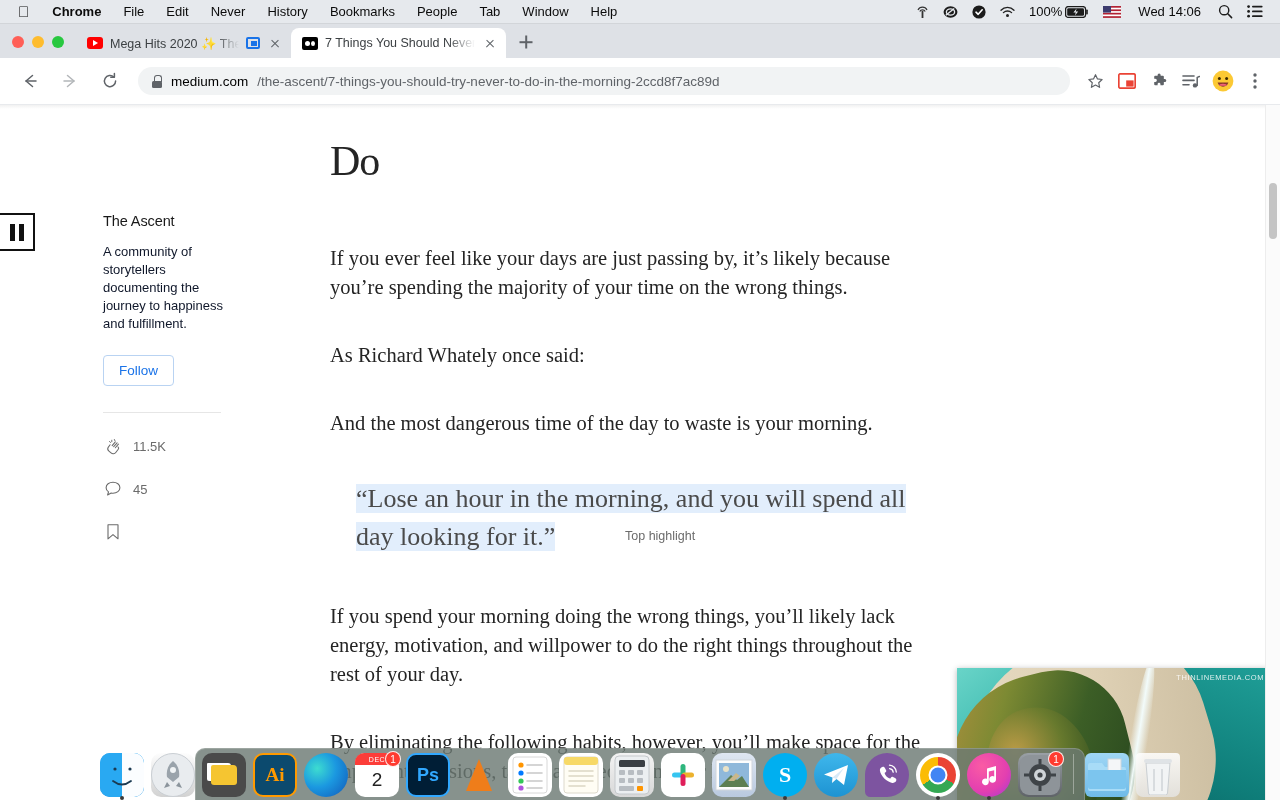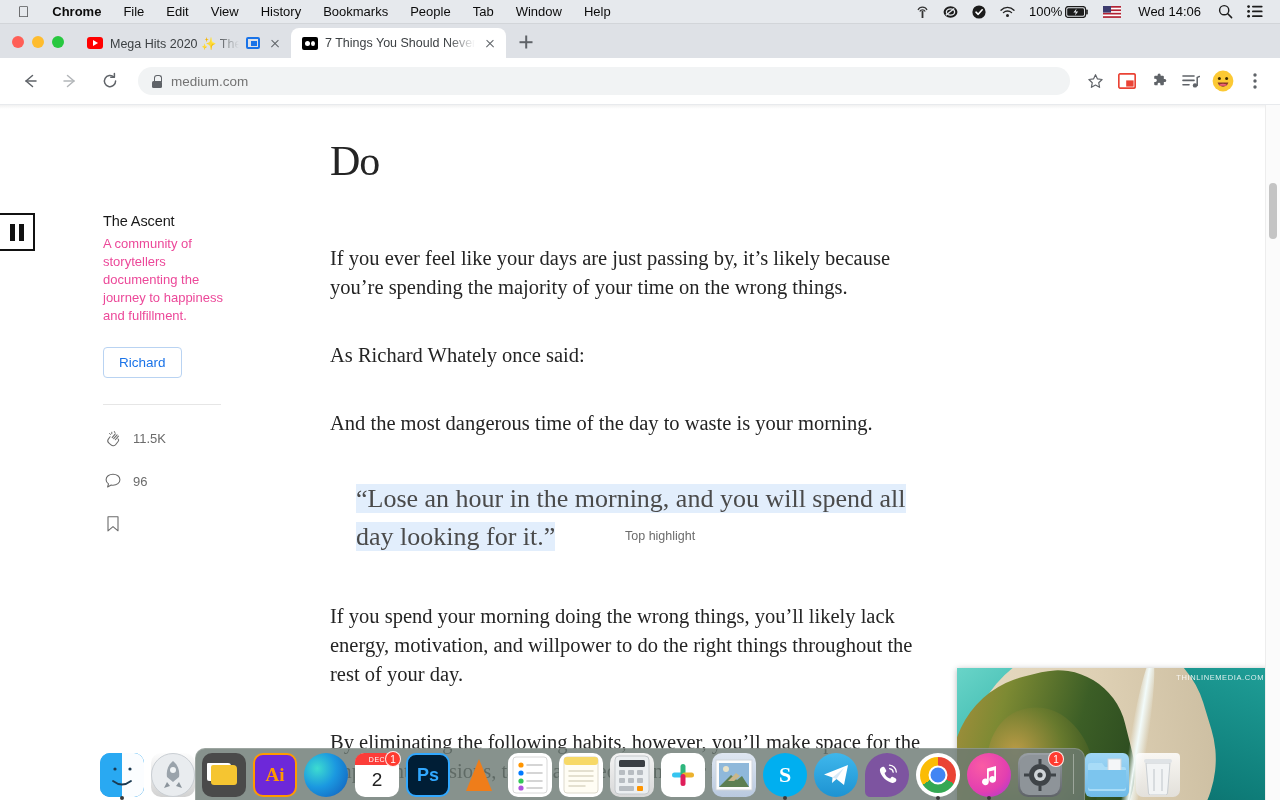--- a/index.html
+++ b/index.html
@@ -88,21 +88,21 @@
     position: absolute; top: 58px; left: 0; width: 1280px; height: 47px;
     background: #ffffff; display: flex; align-items: center; padding: 0 10px;
     border-bottom: 1px solid #e8eaed;
   }
   .navbtn { width: 30px; height: 30px; margin: 0 5px; position: relative; color: #5f6368; display:flex; align-items:center; justify-content:center; }
   .omnibox {
     flex: 1; height: 28px; background: #f1f3f4; border-radius: 14px;
     display: flex; align-items: center; padding: 0 14px; margin: 0 8px;
     font-size: 13.5px; color: #202124; gap: 9px;
   }
-  .omnibox .urlhost { color: #737373; font-weight: 500; }
+  .omnibox .urlhost { color: #000000; font-weight: 500; }
   .omnibox .urlpath { color: #5f6368; }
   .lock { width: 10px; height: 13px; position: relative; flex: 0 0 10px; }
   .lock::before {
     content:""; position:absolute; left:0; bottom:0; width:10px; height:7px; background:#5f6368; border-radius:1.5px;
   }
   .lock::after {
     content:""; position:absolute; left:2px; top:0; width:6px; height:6px;
     border:1.6px solid #5f6368; border-bottom:none; border-radius:3px 3px 0 0;
   }
   .tbicon { width: 30px; height: 30px; margin-left: 2px; display:flex; align-items:center; justify-content:center; color:#5f6368; }
@@ -120,21 +120,21 @@
   .pause-ctl {
     position: absolute; left: 0px; top: 108px; width: 35px; height: 38px;
     background: #ffffff; border: 2px solid #111; border-left: none;
     display: flex; align-items: center; justify-content: center; gap: 4px;
   }
   .pause-ctl span { display:block; width: 5px; height: 17px; background: #111; }
 
   
   .sidebar { position: absolute; left: 103px; top: 108px; width: 125px; }
   .side-title { font-size: 14.5px; font-weight: normal; color: #191919; letter-spacing: -0.1px; }
-  .side-desc { font-size: 13px; line-height: 18px; color: #ec4899; margin-top: 6px; }
+  .side-desc { font-size: 13px; line-height: 18px; color: #0f172a; margin-top: 14px; }
   .follow-btn {
     margin-top: 22px; display: inline-block; padding: 7px 15px;
     border: 1px solid #b9d3f2; border-radius: 4px; color: #1a73e8;
     font-size: 13.5px; background: #fff;
   }
   .side-rule { margin-top: 26px; width: 118px; height: 1px; background: #e6e6e6; }
   .stat { display: flex; align-items: center; gap: 10px; margin-top: 23px; color: #6b6b6b; font-size: 13px; }
   .stat .num { font-size: 13px; color: #6b6b6b; }
   .icon-wrap { width: 20px; height: 20px; display:flex; align-items:center; justify-content:center; }
 
@@ -226,21 +226,21 @@
     background: #ff3b30; color: #fff; border-radius: 8px; font-size: 10px;
     display: flex; align-items: center; justify-content: center; border: 1.5px solid rgba(255,255,255,0.9);
   }
   .running { position: absolute; bottom: -3px; left: 50%; transform: translateX(-50%); width: 4px; height: 4px; border-radius: 50%; background: #3a3a3a; }
   .dock-sep { width: 1px; height: 40px; background: rgba(255,255,255,0.35); margin: 0 4px 3px 4px; flex: 0 0 1px; }
 
   .ic-finder { background: linear-gradient(#3ea9f5, #1a7fd4); }
   .ic-launchpad { background: linear-gradient(#fdfdfd, #d2d2d2); }
   .ic-files { background: #4a4a4a; }
   .ic-files .folder { width: 26px; height: 20px; background: #f5c531; border-radius: 2px 4px 3px 3px; box-shadow: -5px -3px 0 -1px #fff; }
-  .ic-ai { background: #6d28d9; border: 2px solid #ff9a00; color: #ff9a00; font-weight: bold; font-family: "Liberation Serif", serif; font-size: 19px; }
+  .ic-ai { background: #0c4a6e; border: 2px solid #ff9a00; color: #ff9a00; font-weight: bold; font-family: "Liberation Serif", serif; font-size: 19px; }
   .ic-edge { background: radial-gradient(circle at 30% 35%, #3ddcd0 0%, #1b98e0 45%, #1157b8 100%); border-radius: 50%; }
   .ic-cal { background: #fff; }
   .ic-cal .m { position:absolute; top:0; left:0; right:0; height: 12px; background:#fc3d39; color:#fff; font-size:7px; display:flex; align-items:center; justify-content:center; border-radius: 9px 9px 0 0; letter-spacing: .5px;}
   .ic-cal .d { color:#222; font-size: 19px; margin-top: 10px; }
   .ic-ps { background: #001e36; border: 2px solid #31a8ff; color: #31a8ff; font-weight: bold; font-size: 18px; }
   .ic-vlc { background: transparent; }
   .ic-vlc .cone { width: 0; height: 0; border-left: 13px solid transparent; border-right: 13px solid transparent; border-bottom: 32px solid #ef7d1a; }
   .ic-reminders { background: #fff; }
   .ic-notes { background: #fff; }
   .ic-calc { background: linear-gradient(#f3f3f3,#d8d8d8); }
@@ -265,21 +265,21 @@
 <div id="screen">
 
   <div class="desktop-bg"></div>
 
   <div class="menubar">
     <div class="left">
       <div class="mi apple"></div>
       <div class="mi bold">Chrome</div>
       <div class="mi">File</div>
       <div class="mi">Edit</div>
-      <div class="mi">View</div>
+      <div class="mi">Never</div>
       <div class="mi">History</div>
       <div class="mi">Bookmarks</div>
       <div class="mi">People</div>
       <div class="mi">Tab</div>
       <div class="mi">Window</div>
       <div class="mi">Help</div>
     </div>
     <div class="right">
       <div class="ri">
         <svg width="13" height="14" viewBox="0 0 13 14">
@@ -394,20 +394,21 @@
     <div class="navbtn">
       <svg width="18" height="18" viewBox="0 0 18 18">
           <path d="M14.6 9a5.6 5.6 0 1 1-1.7-4" fill="none" stroke="#5f6368" stroke-width="1.5" stroke-linecap="round"></path>
           <path d="M13.4 1.6 v3.6 h-3.6" fill="none" stroke="#5f6368" stroke-width="1.5" stroke-linecap="round" stroke-linejoin="round"></path>
         </svg>
     </div>
 
     <div class="omnibox">
       <span class="lock"></span>
       <span class="urlhost">medium.com</span>
+        <span class="urlpath">/the-ascent/7-things-you-should-try-never-to-do-in-the-morning-2ccd8f7ac89d</span>
     </div>
 
     <div class="tbicon">
       <svg width="17" height="17" viewBox="0 0 18 18">
           <path d="M9 1.8 l2.1 4.5 4.9.6-3.6 3.4.95 4.9L9 12.8 4.65 15.2l.95-4.9L2 6.9l4.9-.6z" fill="none" stroke="#5f6368" stroke-width="1.25" stroke-linejoin="round"></path>
         </svg>
     </div>
     <div class="tbicon">
       <svg width="18" height="16" viewBox="0 0 18 16">
           <rect x="0.8" y="0.8" width="16.4" height="14.4" rx="1.6" fill="none" stroke="#ea4335" stroke-width="1.7"></rect>
@@ -456,21 +457,21 @@
     <div class="content-wrap">
 
       <div class="pause-ctl">
         <span></span>
         <span></span>
       </div>
 
       <div class="sidebar">
         <div class="side-title">The Ascent</div>
         <div class="side-desc">A community of storytellers documenting the journey to happiness and fulfillment.</div>
-        <div class="follow-btn">Richard</div>
+        <div class="follow-btn">Follow</div>
         <div class="side-rule"></div>
 
         <div class="stat">
           <span class="icon-wrap">
             <svg width="19" height="19" viewBox="0 0 20 20">
                 <g fill="none" stroke="#6b6b6b" stroke-width="1.1" stroke-linejoin="round" stroke-linecap="round">
                   <path d="M6.4 8.2 L4.6 10.6 c-1 1.4-.7 3.2.6 4.3 l2.2 1.9c1.5 1.3 3.8 1.1 5-.5 l2.6-3.4c.6-.8.5-1.9-.3-2.5"></path>
                   <path d="M8.6 9.1 L11.9 5.1"></path>
                   <path d="M10.2 10.2 L13.8 6.1"></path>
                   <path d="M11.9 11.3 L15.2 7.5"></path>
@@ -484,21 +485,21 @@
           </span>
           <span class="num">11.5K</span>
         </div>
 
         <div class="stat">
           <span class="icon-wrap">
             <svg width="18" height="18" viewBox="0 0 18 18">
                 <path d="M9 2.2c3.9 0 6.9 2.4 6.9 5.5S12.9 13.2 9 13.2a9 9 0 0 1-1.8-.2L3.6 15l.9-3.1C3 10.9 2.1 9.4 2.1 7.7 2.1 4.6 5.1 2.2 9 2.2z" fill="none" stroke="#6b6b6b" stroke-width="1.1" stroke-linejoin="round"></path>
               </svg>
           </span>
-          <span class="num">96</span>
+          <span class="num">45</span>
         </div>
 
         <div class="stat">
           <span class="icon-wrap">
             <svg width="16" height="18" viewBox="0 0 16 18">
                 <path d="M3 1.8 h10 v14 L8 11.6 3 15.8z" fill="none" stroke="#6b6b6b" stroke-width="1.1" stroke-linejoin="round"></path>
               </svg>
           </span>
           <span class="num"></span>
         </div>

